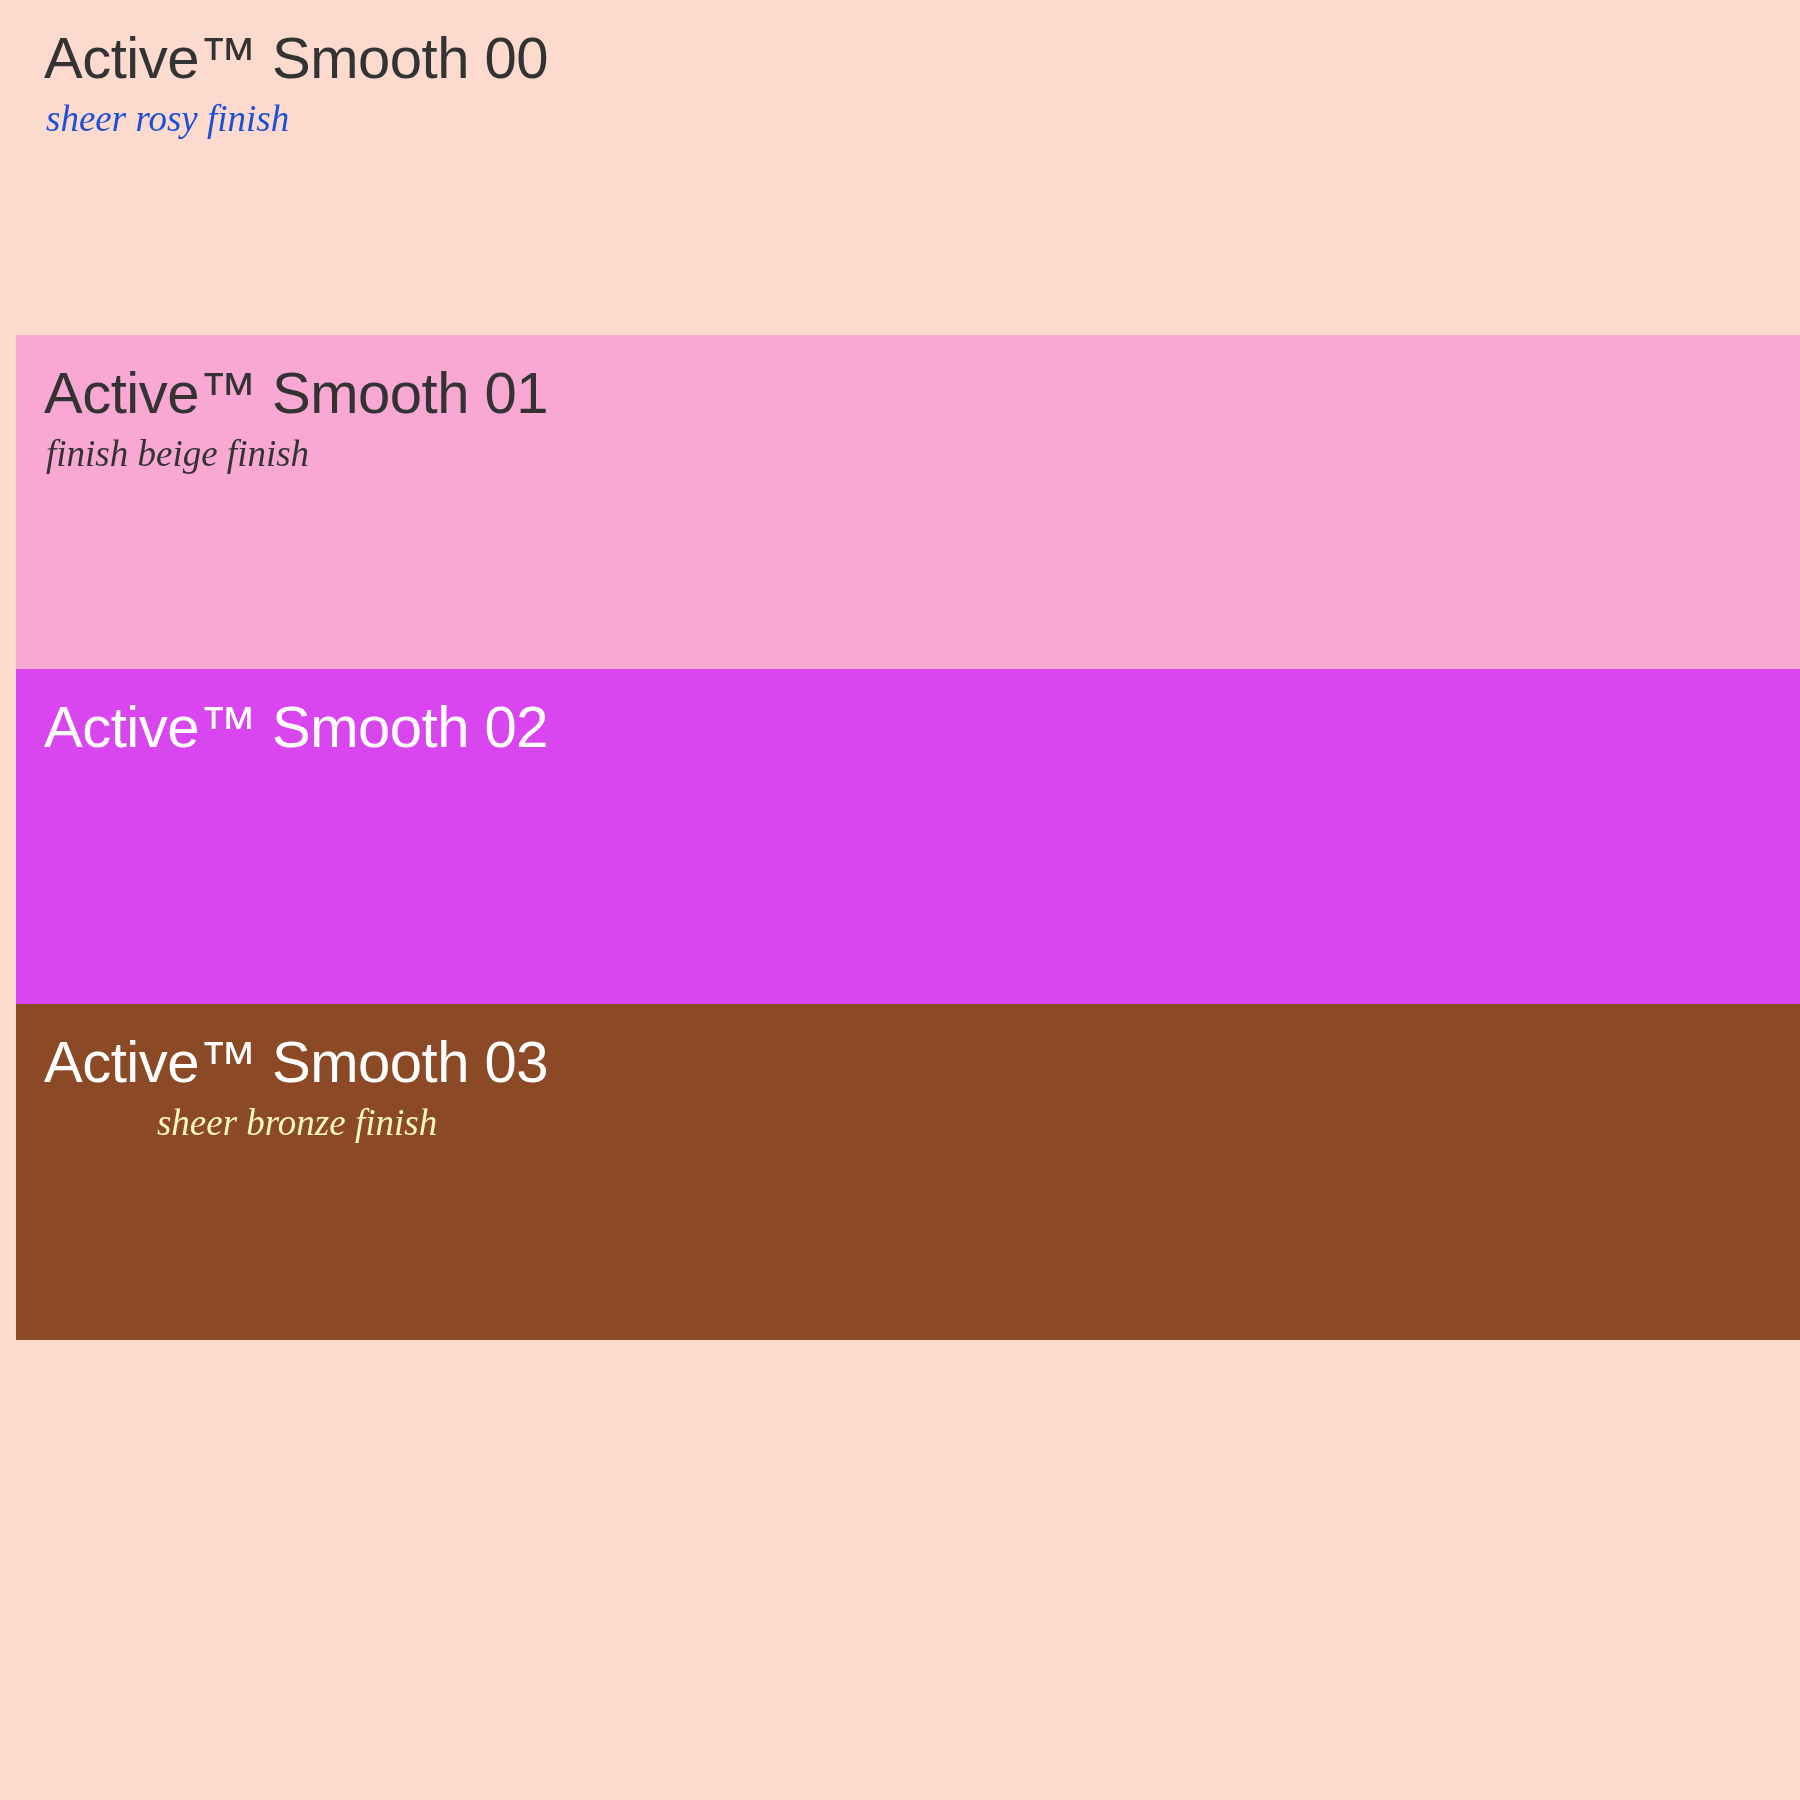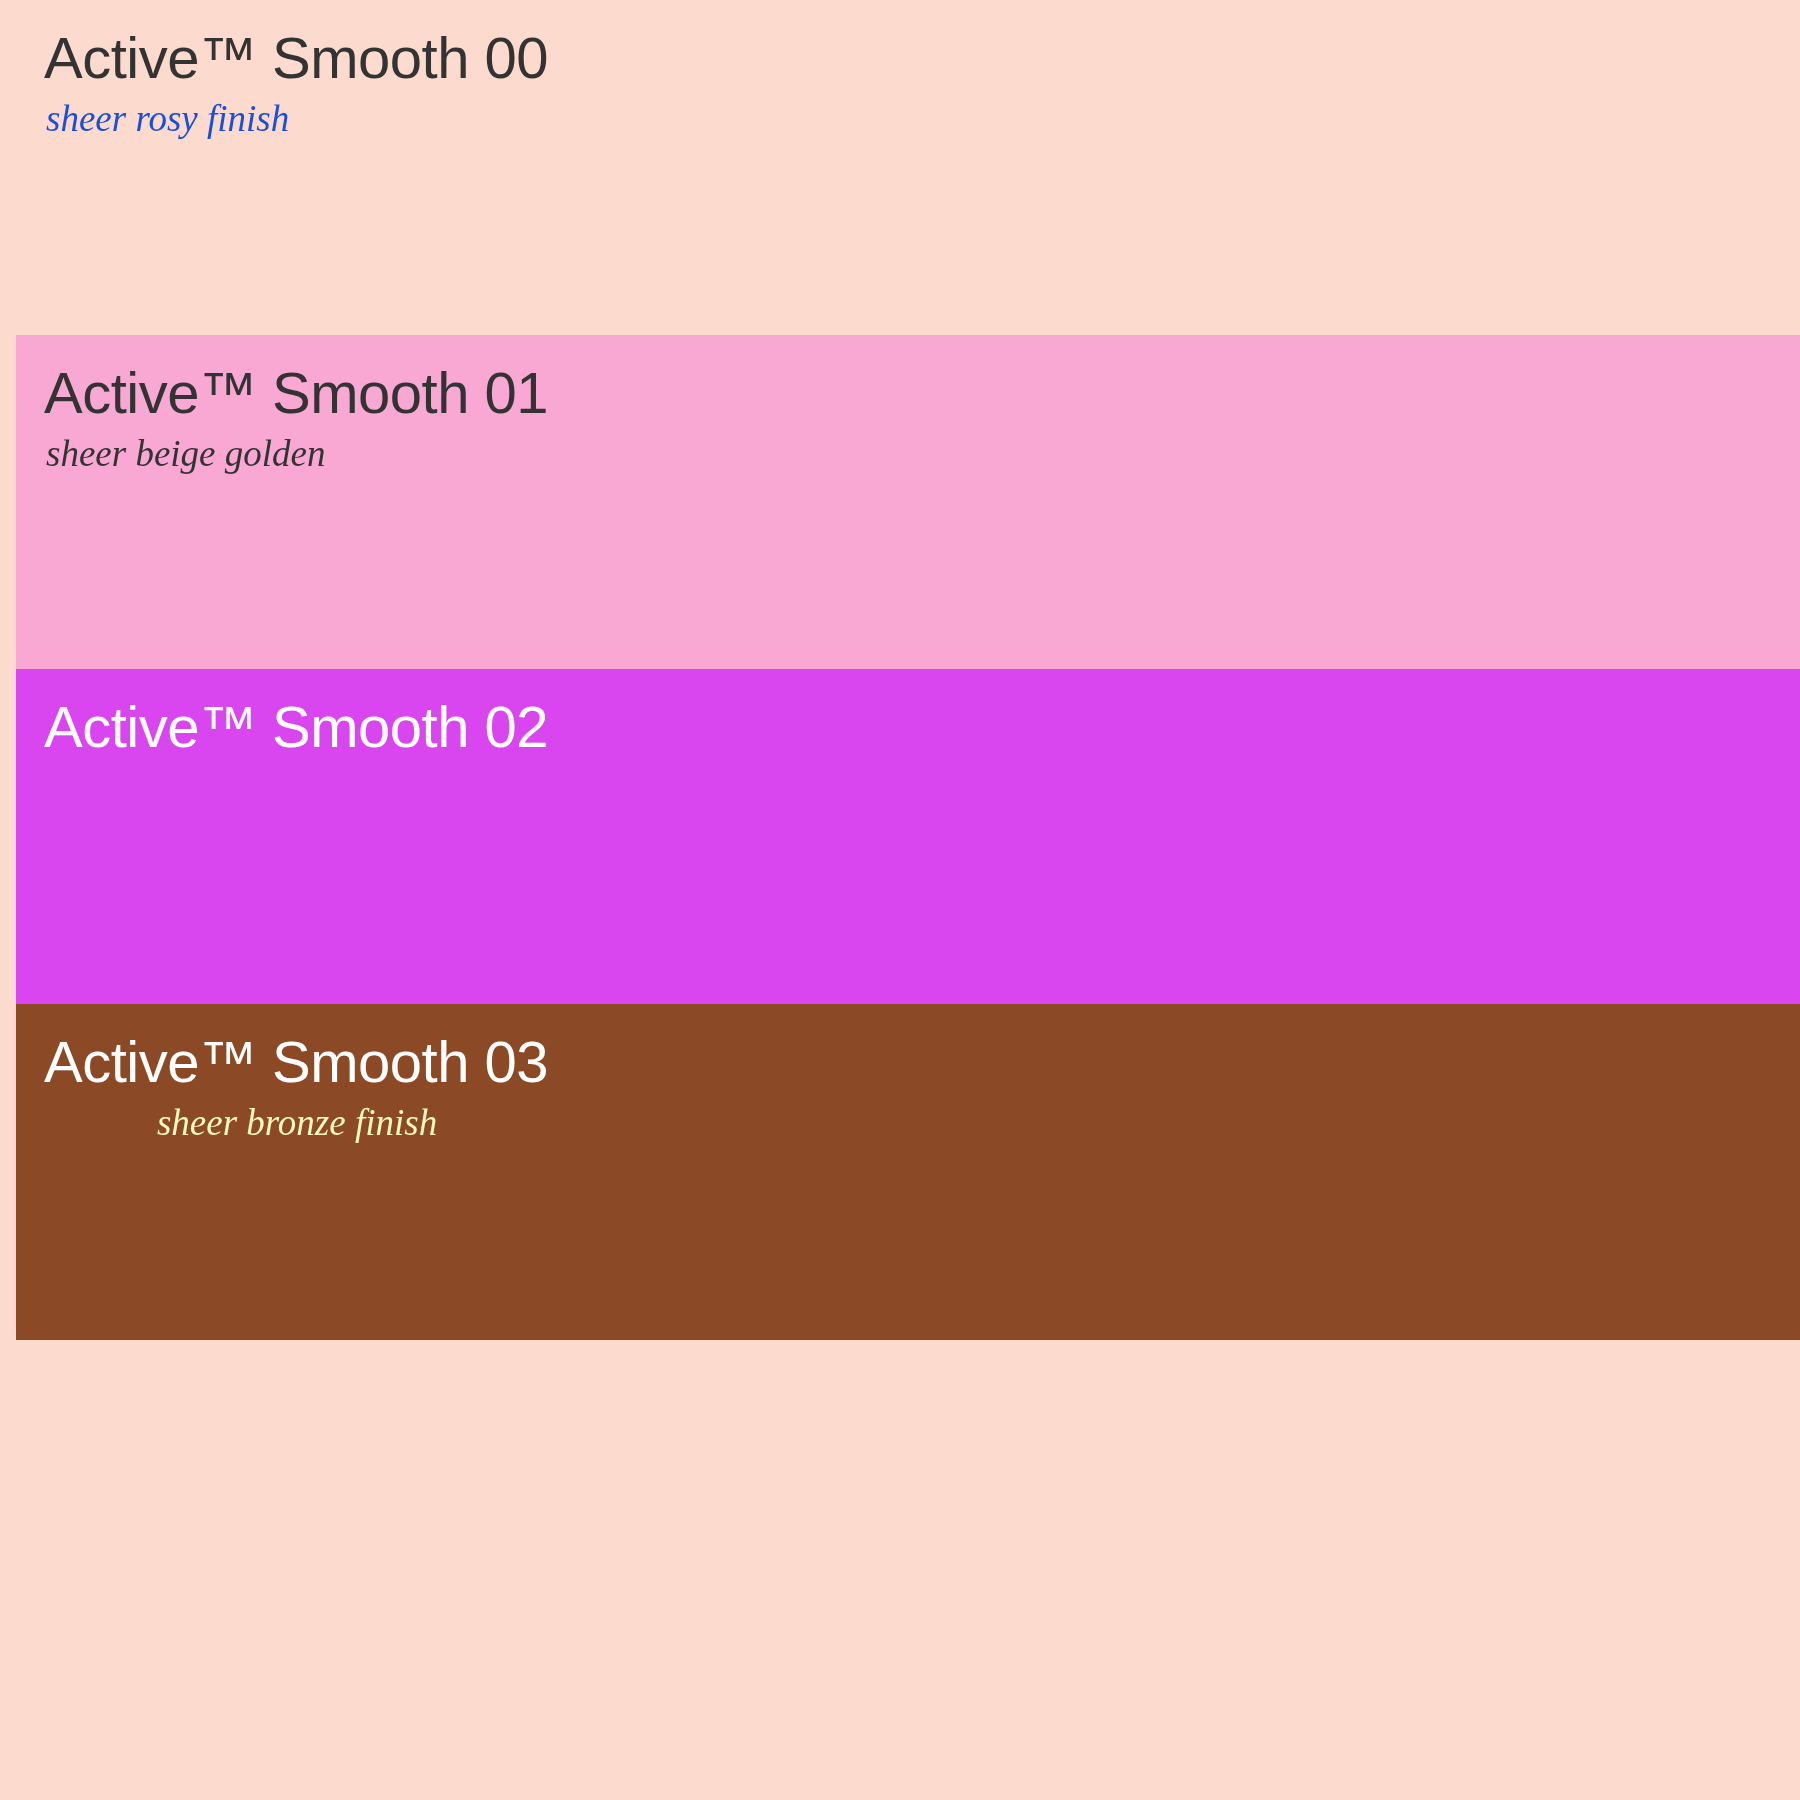--- a/index.html
+++ b/index.html
@@ -83,21 +83,21 @@
   <section class="swatch-band band-0 text-dark" style="background-color: rgb(252, 219, 206); height: 450px;">
     <div class="band-label-group">
       <h2 class="swatch-title" style="color: rgb(51, 51, 51);">Active™ Smooth 00</h2>
       <p class="swatch-subtitle" style="color: #1d4ed8;">sheer rosy finish</p>
     </div>
   </section>
 
   <section class="swatch-band band-1 text-dark" style="background-color: #f9a8d4; height: 449px;">
     <div class="band-label-group">
       <h2 class="swatch-title" style="color: rgb(51, 51, 51);">Active™ Smooth 01</h2>
-      <p class="swatch-subtitle" style="color: rgb(51, 51, 51);">sheer beige golden</p>
+      <p class="swatch-subtitle" style="color: rgb(51, 51, 51);">finish beige finish</p>
     </div>
   </section>
 
   <section class="swatch-band band-2 text-light" style="background-color: #d946ef; height: 449px;">
     <div class="band-label-group">
       <h2 class="swatch-title" style="color: rgb(255, 255, 255);">Active™ Smooth 02</h2>
     </div>
   </section>
 
   <section class="swatch-band band-3 text-light" style="background-color: rgb(139, 74, 37); height: 452px; text-align: center;">

